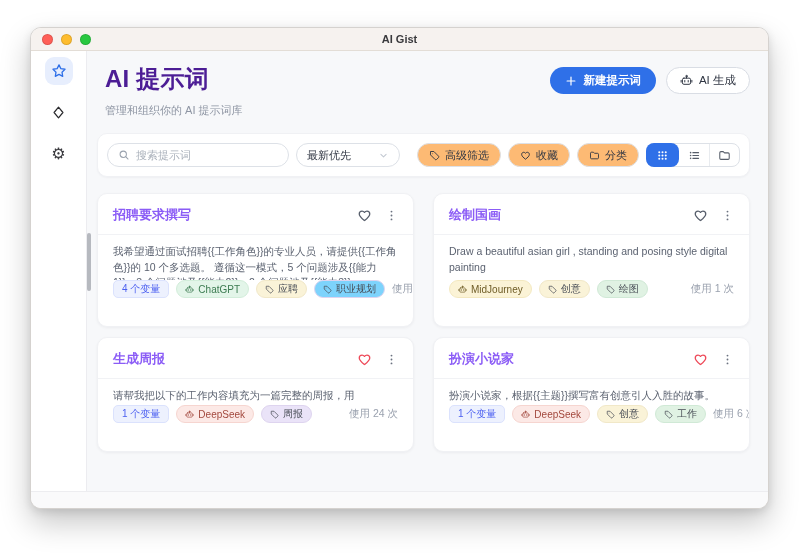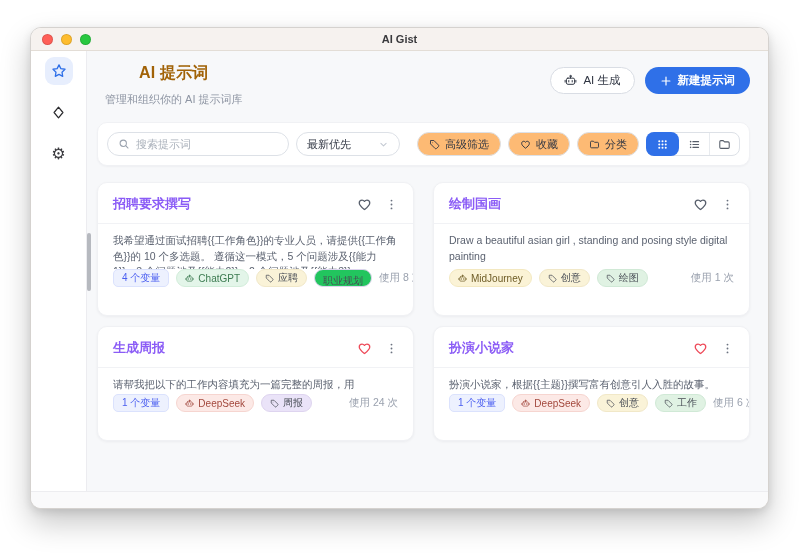--- a/index.html
+++ b/index.html
@@ -29,21 +29,21 @@
   .side-ic { width:28px; height:28px; display:flex; align-items:center; justify-content:center;
              margin-top:13px; color:#2b2b2e; }
   .gear-glyph { font-size:16px; color:#3c3c40; font-family:"DejaVu Sans",sans-serif; }
 
   .main { flex:1; background:#f7f8fa; padding:12px 18px 0 10px; position:relative; min-width:0; }
   .scroll-thumb { position:absolute; left:0px; top:182px; width:4px; height:58px;
                   background:#b6b9bf; border-radius:2px; }
 
   
   .hdr { display:flex; justify-content:space-between; align-items:flex-start; padding-left:8px; }
-  .page-title { font-size:16px; font-weight:800; color:#a16207; letter-spacing:.2px;text-align:center; }
+  .page-title { font-size:24px; font-weight:800; color:#4c1d95; letter-spacing:.2px; }
   .page-sub { margin-top:8px; font-size:11px; color:#8e95a3; }
   .hdr-actions { display:flex; gap:10px; margin-top:4px; }
   .btn { height:27px; display:inline-flex; align-items:center; gap:6px; border-radius:14px;
          font-size:11.5px; cursor:pointer; border:1px solid transparent; }
   .btn-ghost { background:#fff; border-color:#d9dde4; color:#2f3542; padding:0 13px; }
   .btn-primary { color:#fff; padding:0 14px; font-weight:600; }
 
   
   .toolbar { margin-top:15px; background:#fff; border:1px solid #f0f1f4; border-radius:10px;
              box-shadow:0 1px 2px rgba(16,24,40,.04); padding:9px; display:flex;
@@ -202,31 +202,31 @@
 
     <div class="main">
       <div class="scroll-thumb"></div>
 
       <div class="hdr">
         <div>
           <div class="page-title">AI 提示词</div>
           <div class="page-sub">管理和组织你的 AI 提示词库</div>
         </div>
         <div class="hdr-actions">
+          <button class="btn btn-primary" style="background: rgb(47, 112, 232);">
+            <svg width="12" height="12" viewBox="0 0 16 16">
+                <use href="#i-plus"></use>
+              </svg>
+            <span>新建提示词</span>
+          </button>
           <button class="btn btn-ghost">
             <svg width="13" height="13" viewBox="0 0 16 16">
                 <use href="#i-robot"></use>
               </svg>
             <span>AI 生成</span>
-          </button>
-          <button class="btn btn-primary" style="background: rgb(47, 112, 232);">
-            <svg width="12" height="12" viewBox="0 0 16 16">
-                <use href="#i-plus"></use>
-              </svg>
-            <span>新建提示词</span>
           </button>
         </div>
       </div>
 
       <div class="toolbar">
         <div class="search">
           <svg width="12" height="12" viewBox="0 0 16 16" style="color:#9aa2ae">
               <use href="#i-search"></use>
             </svg>
           <input placeholder="搜索提示词" style="">
@@ -297,21 +297,21 @@
                   <use href="#i-robot"></use>
                 </svg>
               <span>ChatGPT</span>
             </span>
             <span class="badge" style="background: rgb(250, 243, 216); color: rgb(71, 76, 85); border-color: rgb(241, 232, 200);">
               <svg class="bicon" viewBox="0 0 16 16">
                   <use href="#i-tag"></use>
                 </svg>
               <span>应聘</span>
             </span>
-            <span class="badge" style="background: #22c55e; color: rgb(71, 76, 85); border-color: rgb(222, 212, 239); flex-direction: column;">
+            <span class="badge" style="background: #7dd3fc; color: rgb(71, 76, 85); border-color: rgb(222, 212, 239);">
               <svg class="bicon" viewBox="0 0 16 16">
                   <use href="#i-tag"></use>
                 </svg>
               <span>职业规划</span>
             </span>
             <span class="usage">使用 8 次</span>
           </div>
         </div>
 
         <div class="card tall">

